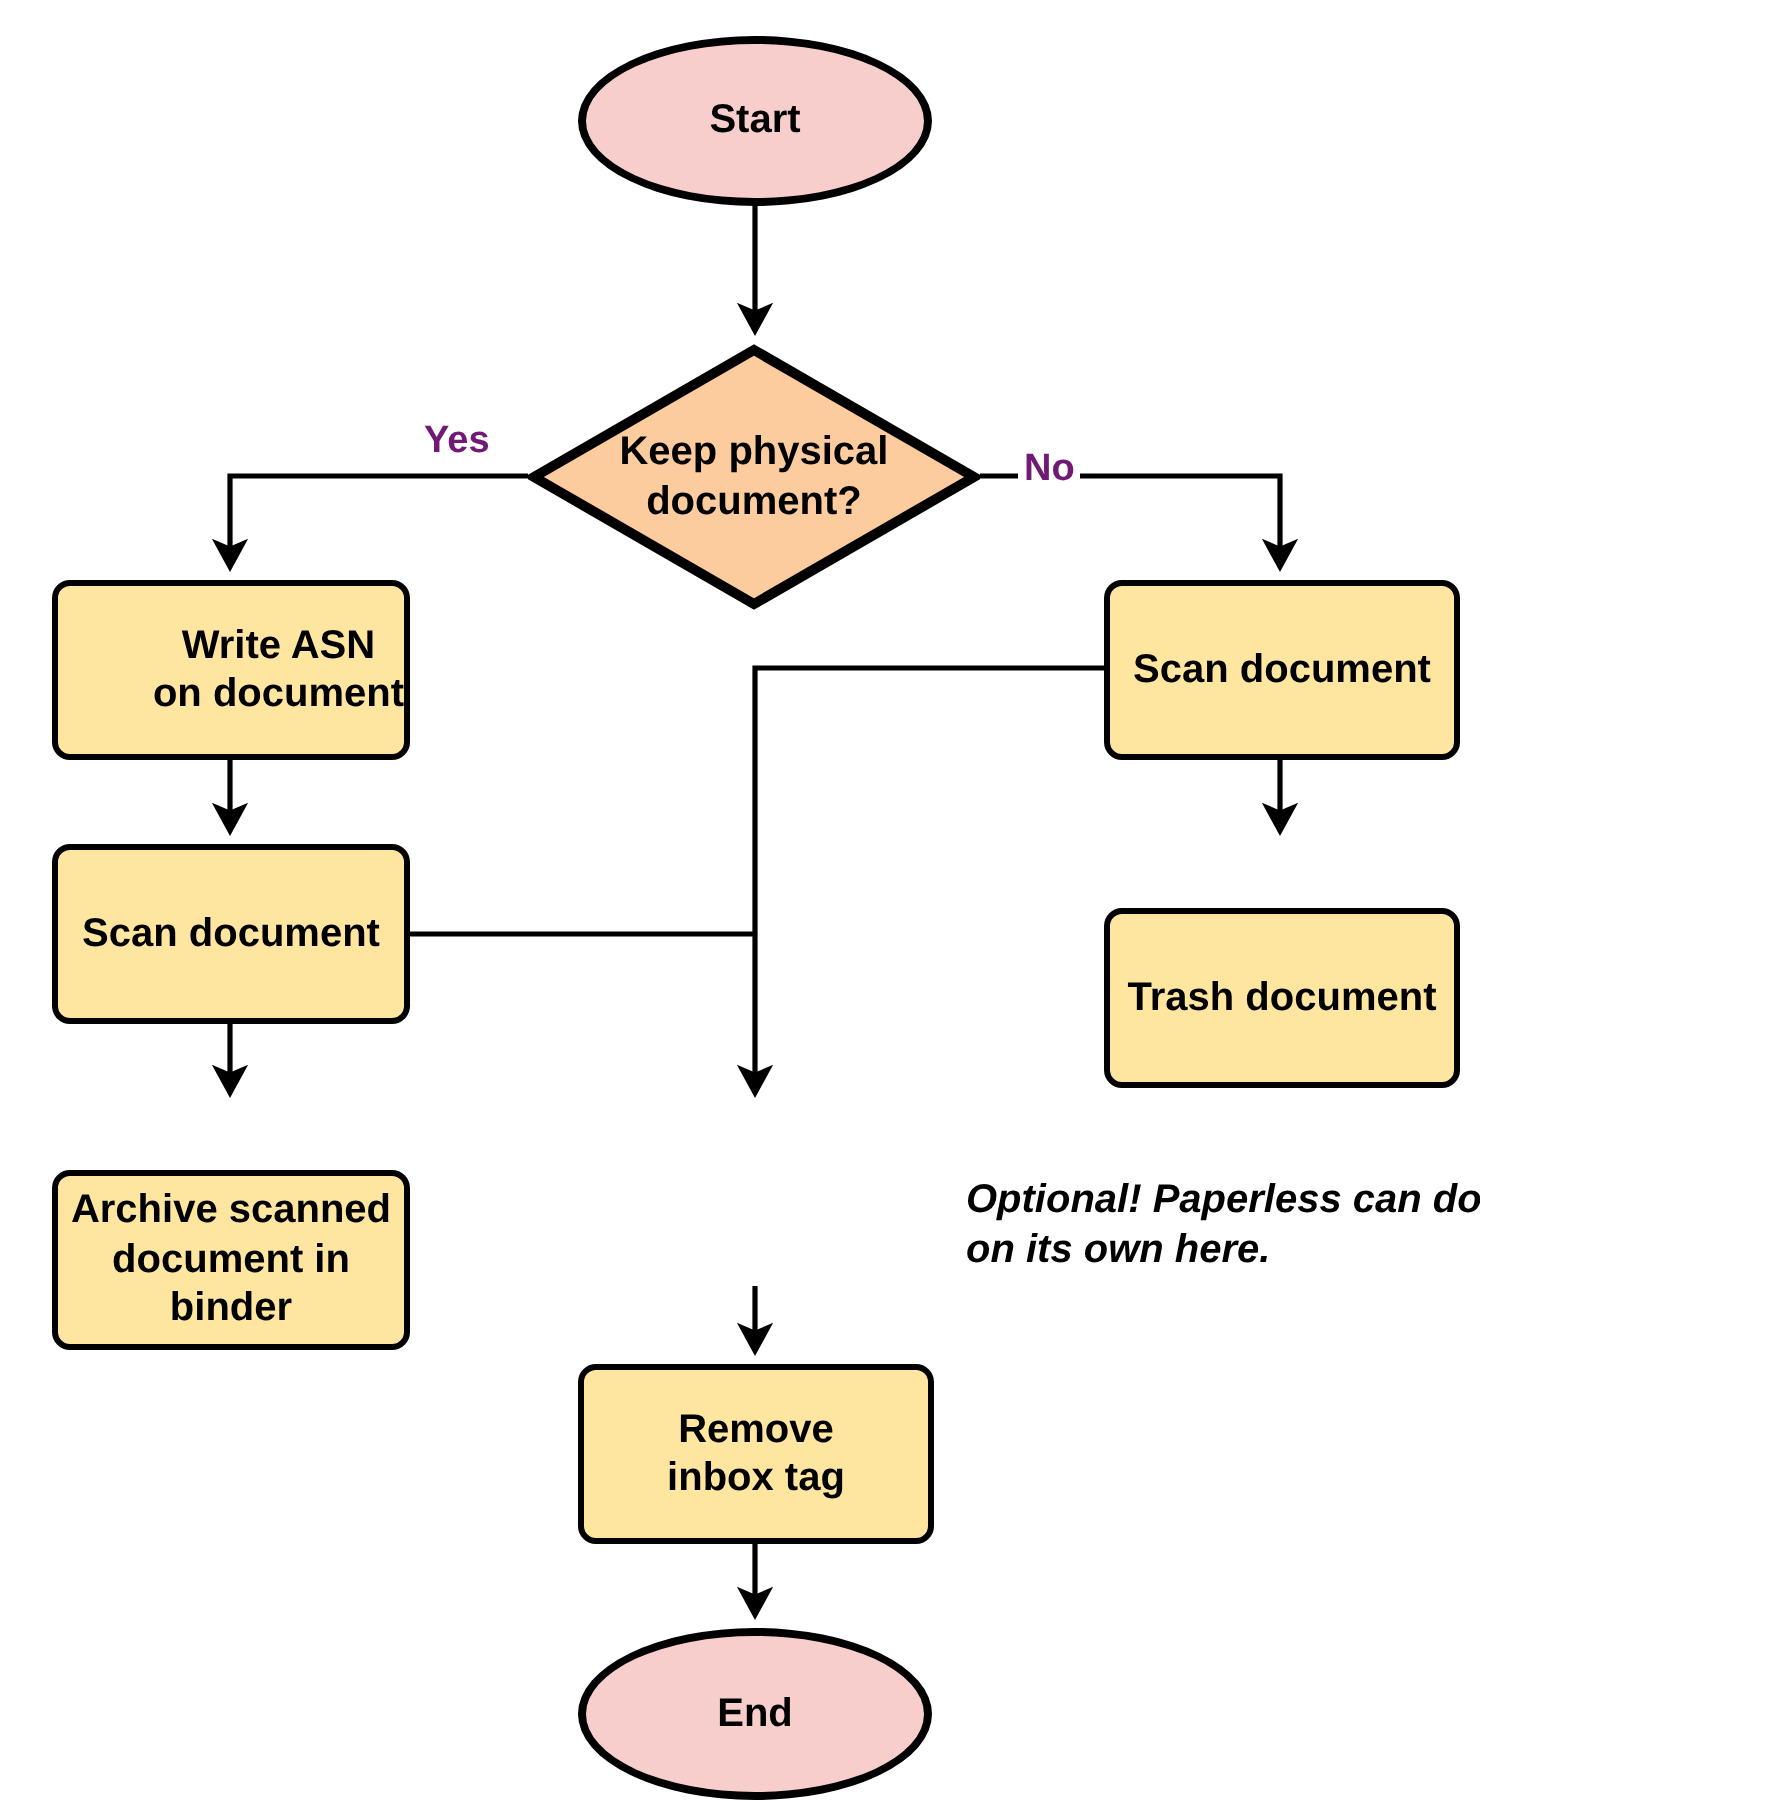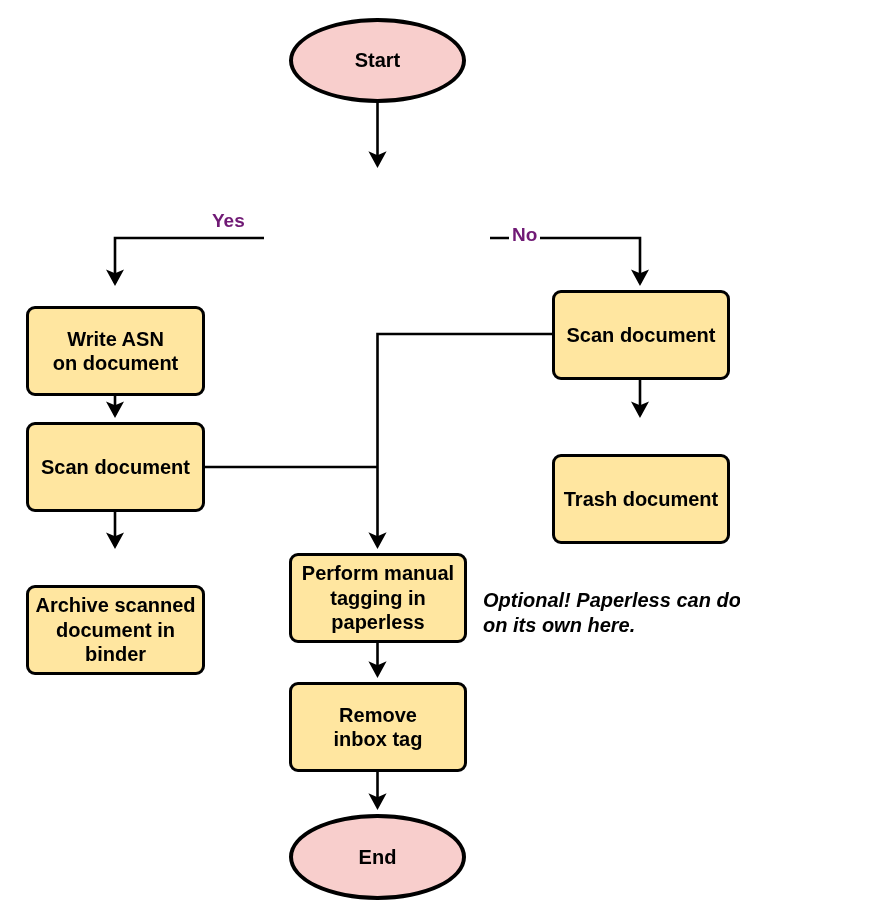--- a/index.html
+++ b/index.html
@@ -115,22 +115,29 @@
       <path d="M 377.5 643 L 377.5 675" marker-end="url(#arrow)"></path>
 
       <path d="M 377.5 772 L 377.5 807" marker-end="url(#arrow)"></path>
     </g>
   </svg>
 
   <div class="node node-terminal" style="left:289px; top:18px; width:177px; height:85px;">
     <span>Start</span>
   </div>
 
+  <div class="node node-decision" style="left:264px; top:172px; width:226px; height:133px;">
+    <svg class="decision-shape" viewBox="0 0 226 133" preserveAspectRatio="none" xmlns="http://www.w3.org/2000/svg">
+      <polygon points="113,3 223,66.5 113,130 3,66.5" fill="#fccb9e" stroke="#000000" stroke-width="5"></polygon>
+    </svg>
+    <span class="decision-label">Keep physical
+document?</span>
+  </div>
 
-  <div class="node node-process" style="left:26px; top:306px; width:179px; height:90px;">
+  <div class="node node-process" style="left:26px; top:290px; width:179px; height:90px;justify-content:flex-end;">
     <span>Write ASN
 on document</span>
   </div>
 
   <div class="node node-process" style="left:26px; top:422px; width:179px; height:90px;">
     <span>Scan document</span>
   </div>
 
   <div class="node node-process" style="left:26px; top:553px; width:179px; height:90px;margin-top:32px;">
     <span>Archive scanned
@@ -139,25 +146,20 @@
   </div>
 
   <div class="node node-process" style="left:552px; top:290px; width:178px; height:90px;">
     <span>Scan document</span>
   </div>
 
   <div class="node node-process" style="left:552px; top:422px; width:178px; height:90px;margin-top:32px;">
     <span>Trash document</span>
   </div>
 
-  <div class="node node-process" style="left:289px; top:553px; width:178px; height:90px;">
-    <span>Perform manual
-tagging in
-paperless</span>
-  </div>
 
   <div class="node node-terminal" style="left:289px; top:814px; width:177px; height:86px;">
     <span>End</span>
   </div>
 
   <div class="node node-process" style="left:289px; top:682px; width:178px; height:90px;">
     <span>Remove
 inbox tag</span>
   </div>
 

